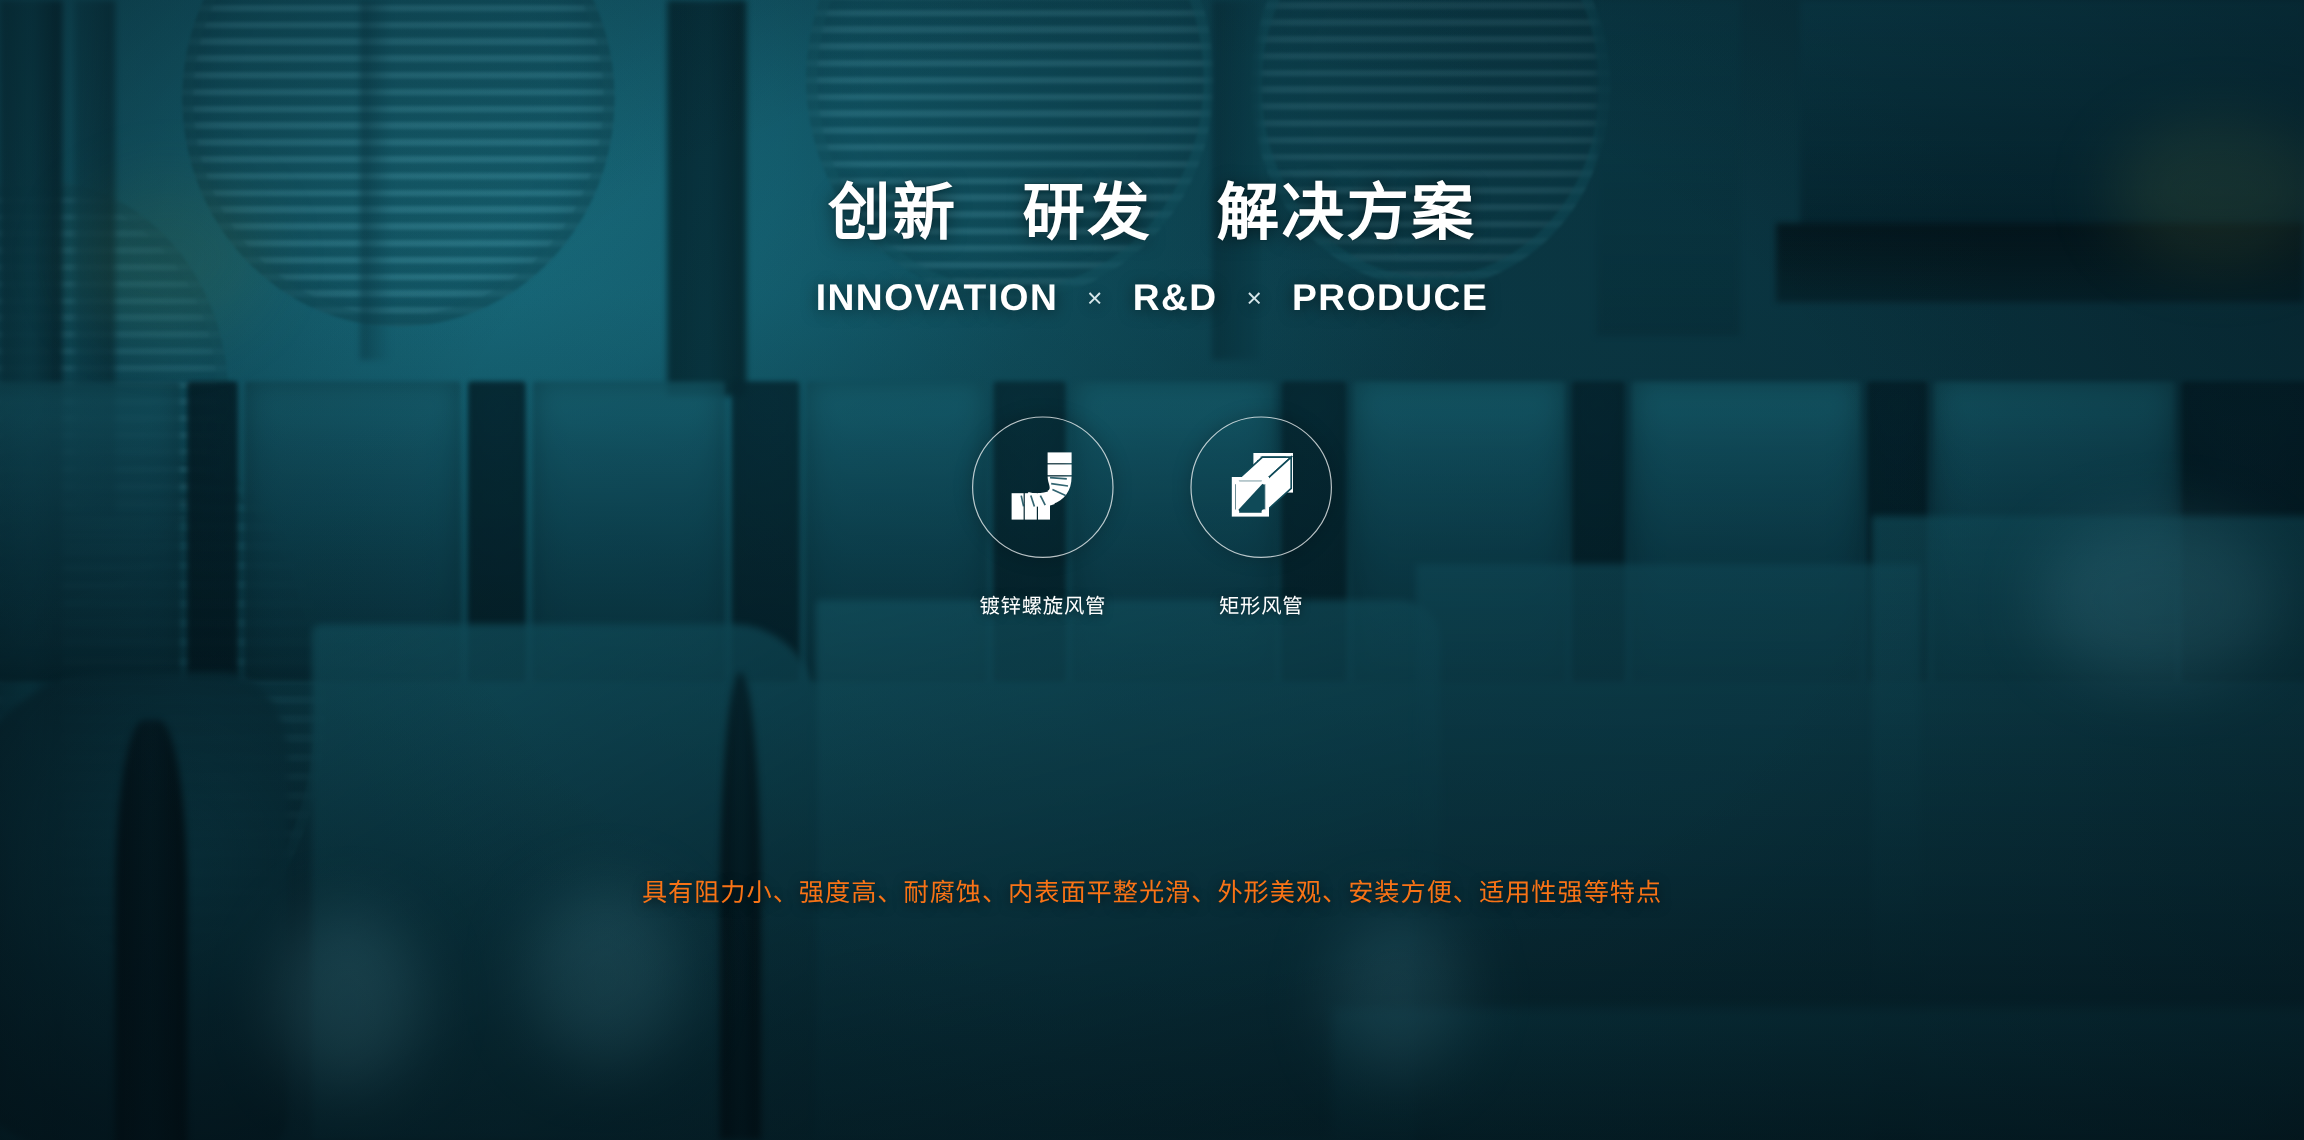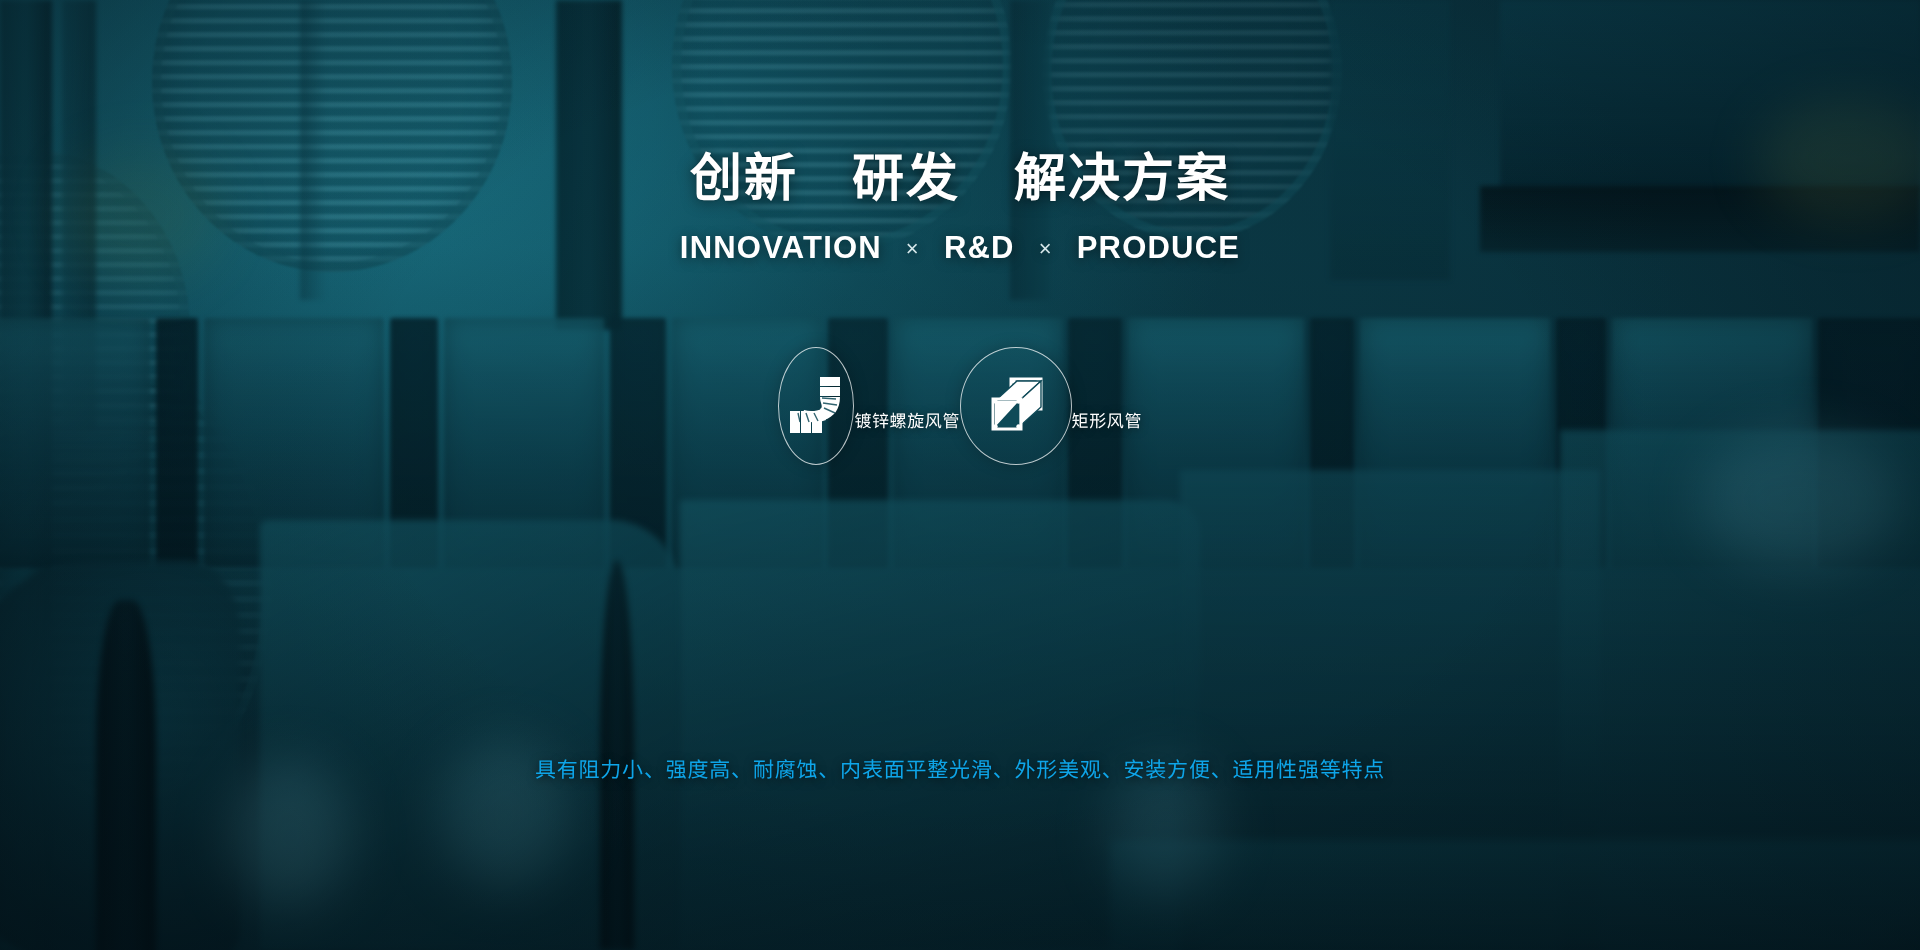--- a/index.html
+++ b/index.html
@@ -201,21 +201,21 @@
   }
 
   .icons {
     margin-top:84px;
     display:flex;
     align-items:flex-start;
     gap:0;
   }
   .icon-item {
     width:182px;
-    display:flex; flex-direction:row; align-items:center;text-align:center;
+    display:flex; flex-direction:column; align-items:center;text-align:center;
   }
   .icon-circle {
     width:118px; height:118px;
     border-radius:50%;
     border:1.4px solid rgba(255,255,255,.72);
     display:flex; align-items:center; justify-content:center;
     box-shadow:0 0 16px rgba(0,0,0,.22);
   }
   .icon-circle svg { display:block; }
   .icon-label {
@@ -223,23 +223,23 @@
     font-size:17px;
     color:#ffffff;
     letter-spacing:.6px;
     text-shadow:0 1px 8px rgba(0,0,0,.55);
     white-space:nowrap;
   }
 
   .tagline {
     position:absolute;
     left:50%; transform:translateX(-50%);
-    top:753px;
+    top:727px;
     font-size:21px;
-    color:#0ea5e9;
+    color:#f97316;
     letter-spacing:.8px;
     text-shadow:0 2px 10px rgba(0,0,0,.62);
     white-space:nowrap;
   }
 </style>
 </head>
 <body>
 
 <div class="banner">
 

